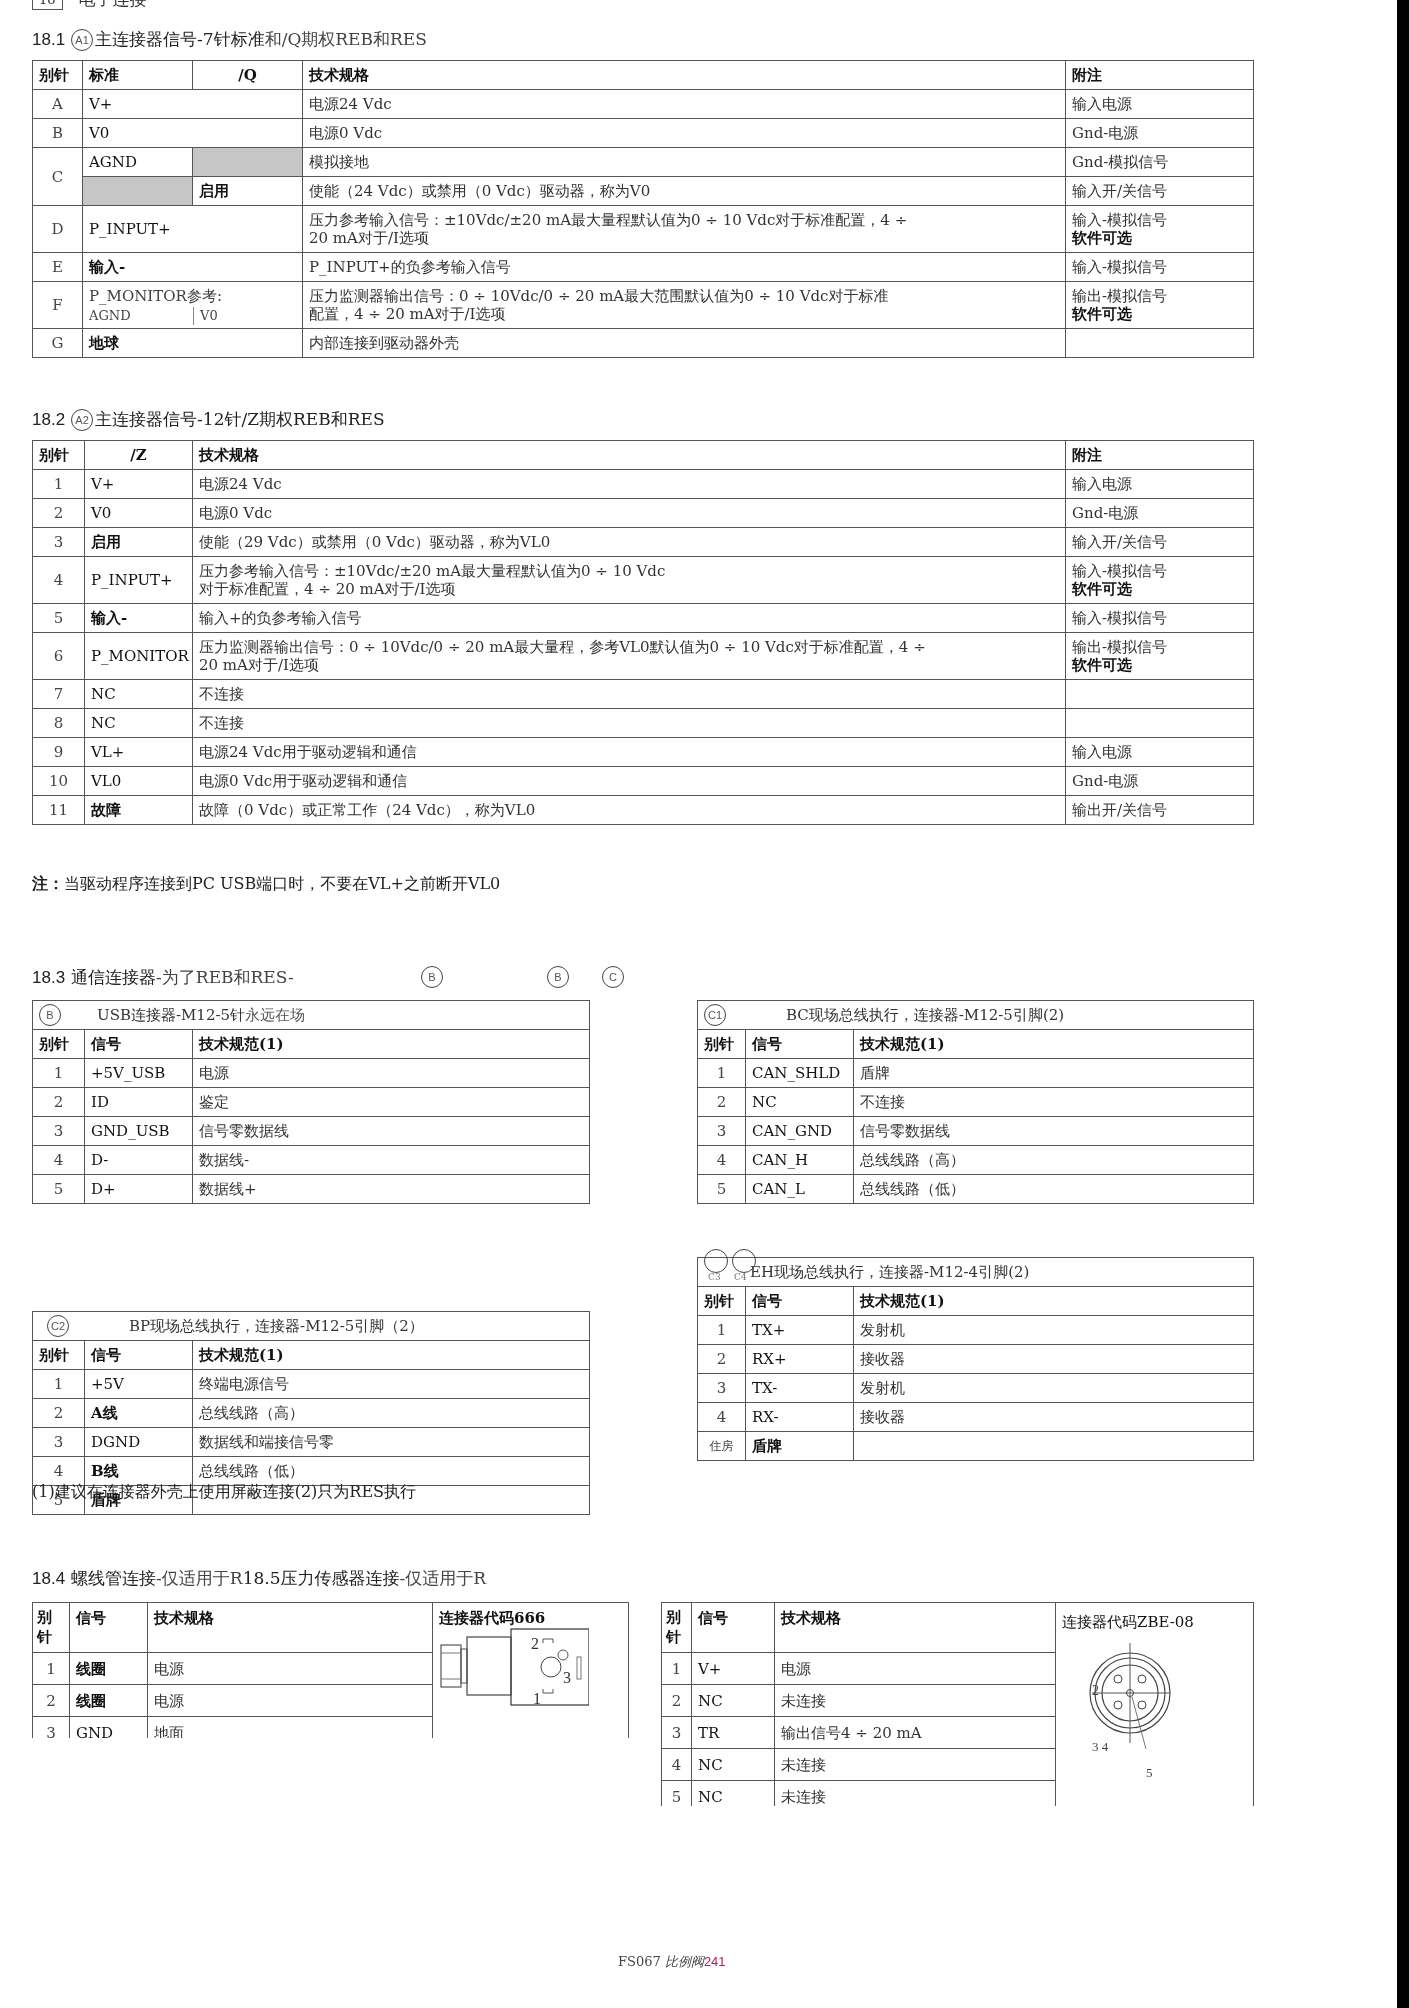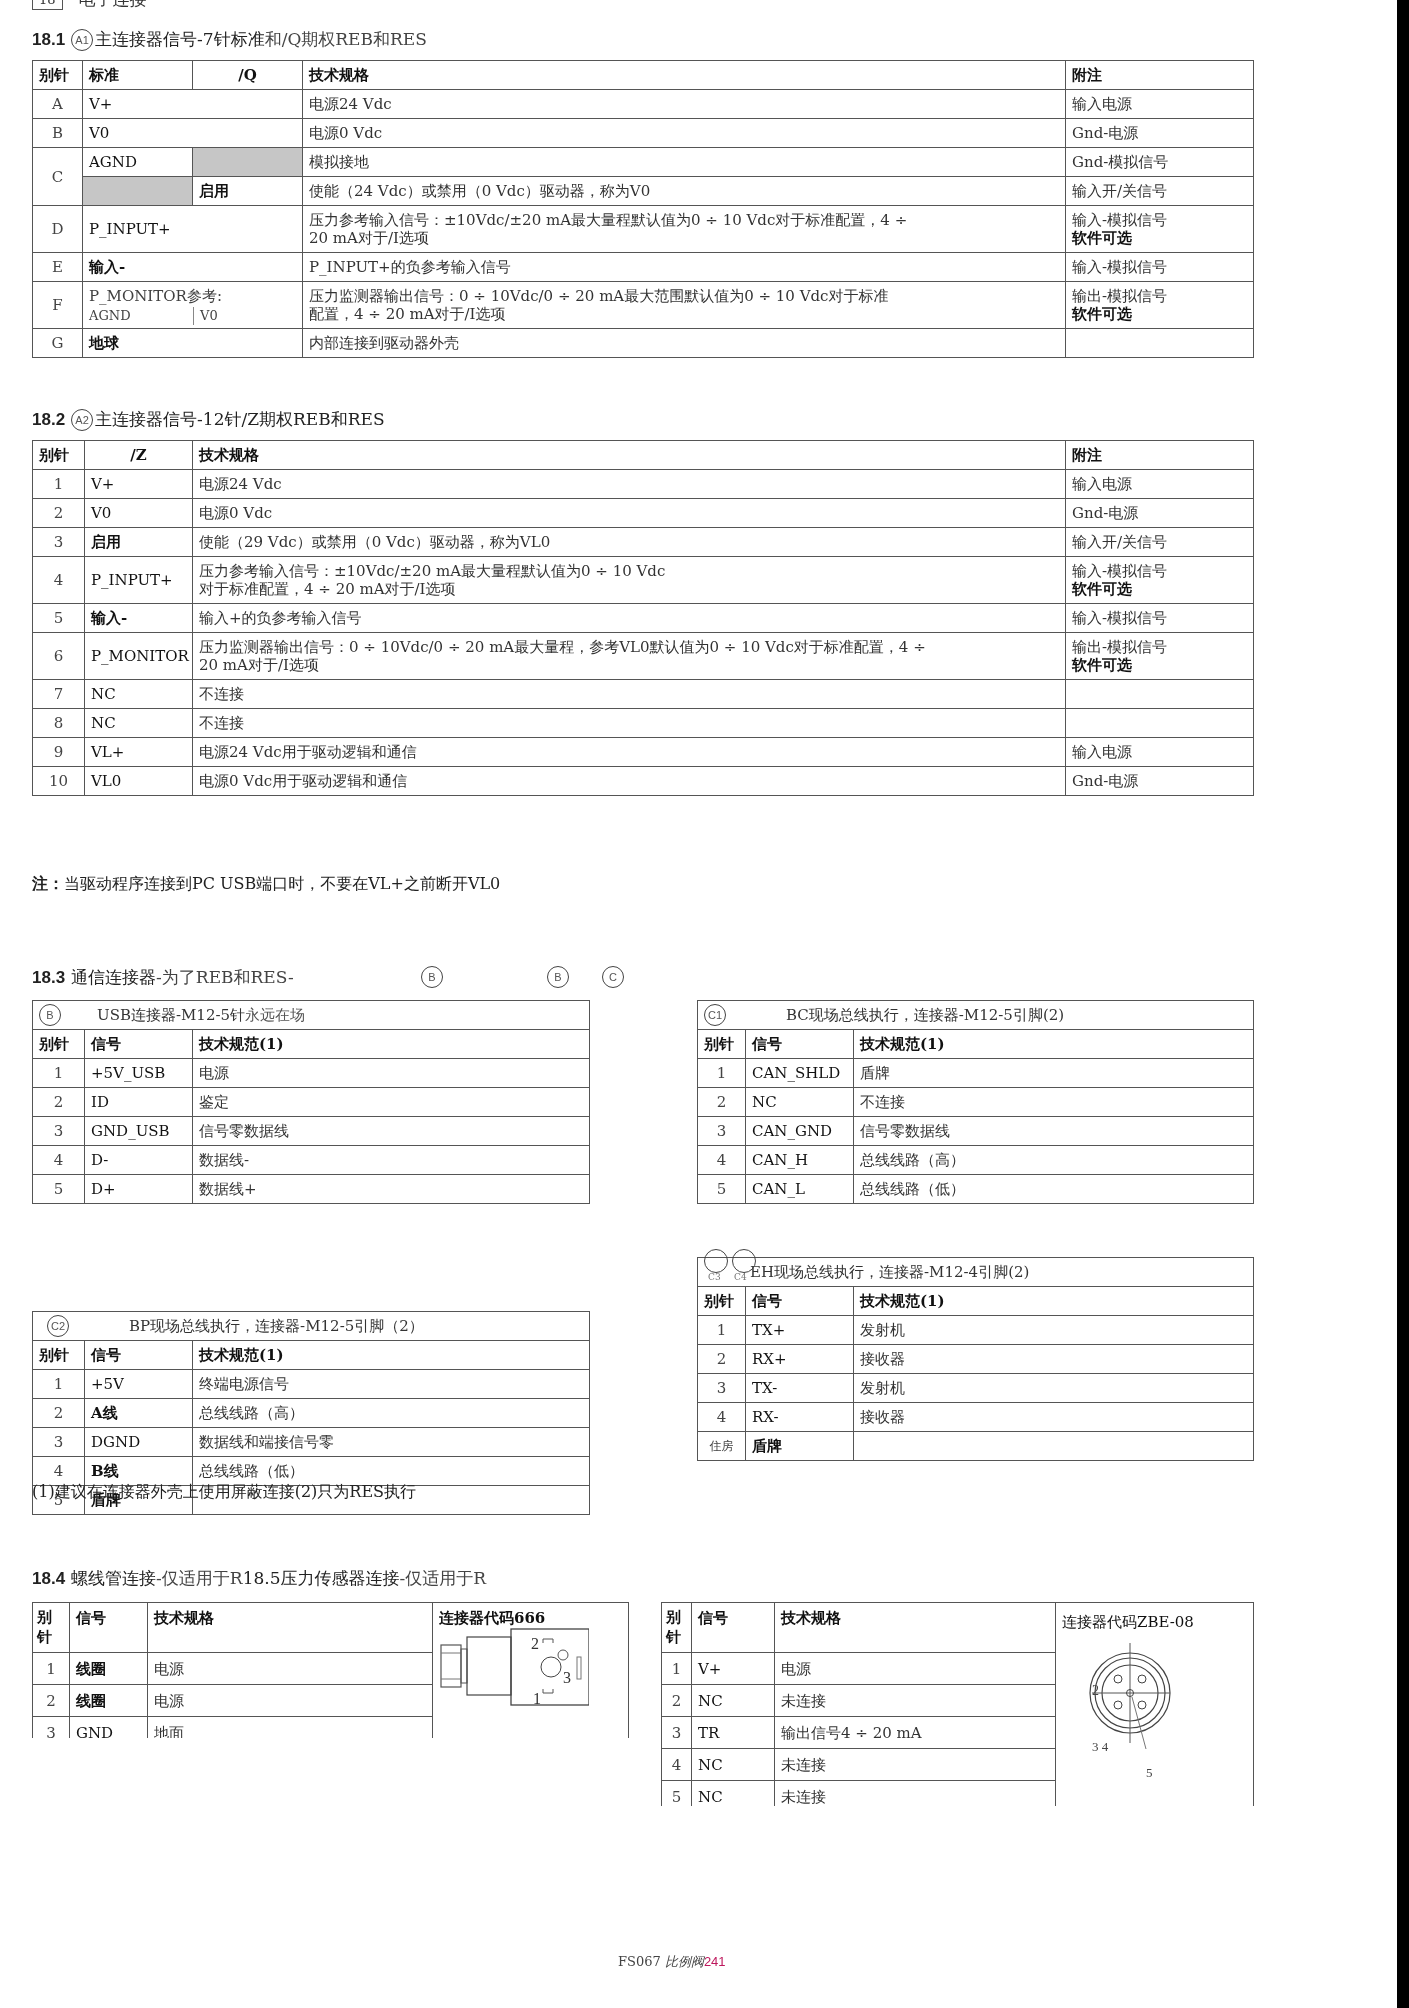--- a/index.html
+++ b/index.html
@@ -5,21 +5,21 @@
   html, body { margin: 0; padding: 0; }
   body {
     width: 1409px; height: 2008px; position: relative; overflow: hidden;
     background: #ffffff; color: #222;
     font-family: "DejaVu Serif", "Liberation Serif", serif;
   }
   .right-bar { position: absolute; left: 1397px; top: 0; width: 12px; height: 2008px; background: #000; }
   .chapter { position: absolute; left: 32px; top: -12px; font-size: 17px; color: #333; display: flex; align-items: center; gap: 16px; }
   .chapter .num { border: 1px solid #555; padding: 0 6px; font-size: 13px; height: 18px; line-height: 18px; }
   .sec-title { position: absolute; font-size: 17px; color: #222; white-space: nowrap; display: flex; align-items: center; }
-  .sec-title .sno { font-family: "Liberation Sans", sans-serif; font-weight: bold; margin-right: 6px; }
+  .sec-title .sno { font-family: "Liberation Sans", sans-serif; font-weight: normal; margin-right: 6px; }
   .sec-title .light { color: #444; }
   .circ { display: inline-flex; align-items: center; justify-content: center; width: 22px; height: 22px; border: 1.3px solid #444; border-radius: 50%; font-family: "Liberation Sans", sans-serif; font-size: 11px; color: #555; margin-right: 2px; box-sizing: border-box; }
   table.doc { position: absolute; border-collapse: collapse; font-size: 15px; table-layout: fixed; }
   table.doc td, table.doc th { border: 1.5px solid #555; padding: 2px 6px; vertical-align: middle; text-align: left; font-weight: normal; line-height: 18px; color: #333; overflow: hidden; }
   table.doc th { color: #111; font-weight: bold; }
   table.doc td.pin { text-align: center; padding: 2px 2px; color: #444; }
   table.doc td.sig { color: #111; }
   table.doc td.bold { font-weight: bold; color: #111; }
   table.doc td.gray { background: #c6c6c6; }
   .note-b { font-weight: bold; color: #111; display: block; }
@@ -193,20 +193,26 @@
     <td class="pin">9</td>
     <td class="sig">VL+</td>
     <td>电源24 Vdc用于驱动逻辑和通信</td>
     <td>输入电源</td>
   </tr>
   <tr style="height:29px">
     <td class="pin">10</td>
     <td class="sig">VL0</td>
     <td>电源0 Vdc用于驱动逻辑和通信</td>
     <td>Gnd-电源</td>
+  </tr>
+  <tr style="height:29px">
+    <td class="pin">11</td>
+    <td class="bold">故障</td>
+    <td>故障（0 Vdc）或正常工作（24 Vdc），称为VL0</td>
+    <td>输出开/关信号</td>
   </tr>
 </tbody>
   </table>
 
 <div class="footnote" style="left:32px; top:874px;">
   <b>注：</b><span>当驱动程序连接到PC USB端口时，不要在VL+之前断开VL0</span>
 </div>
 
 <div class="sec-title" style="left:32px; top:966px; width:600px;">
   <span class="sno">18.3</span>

